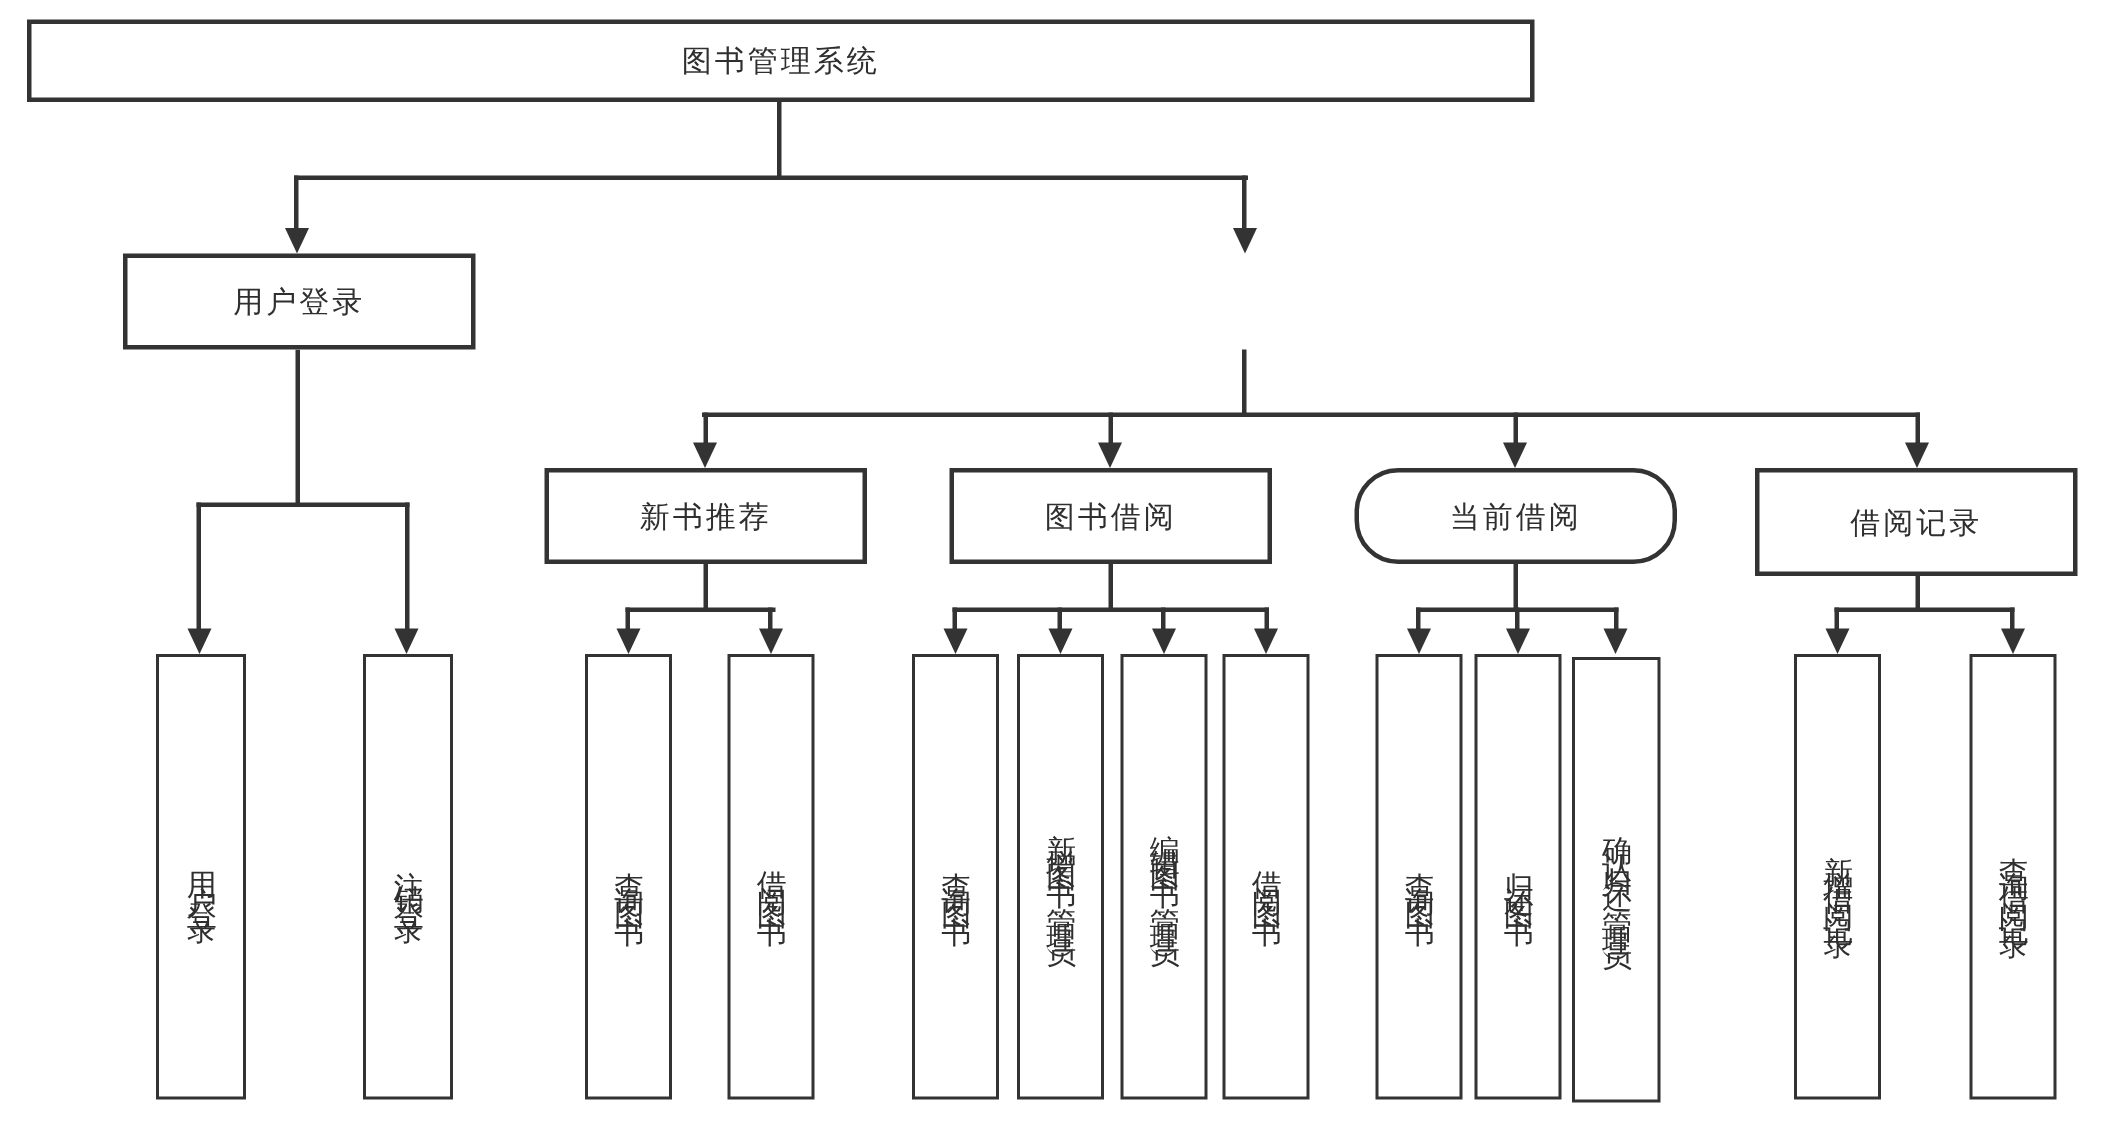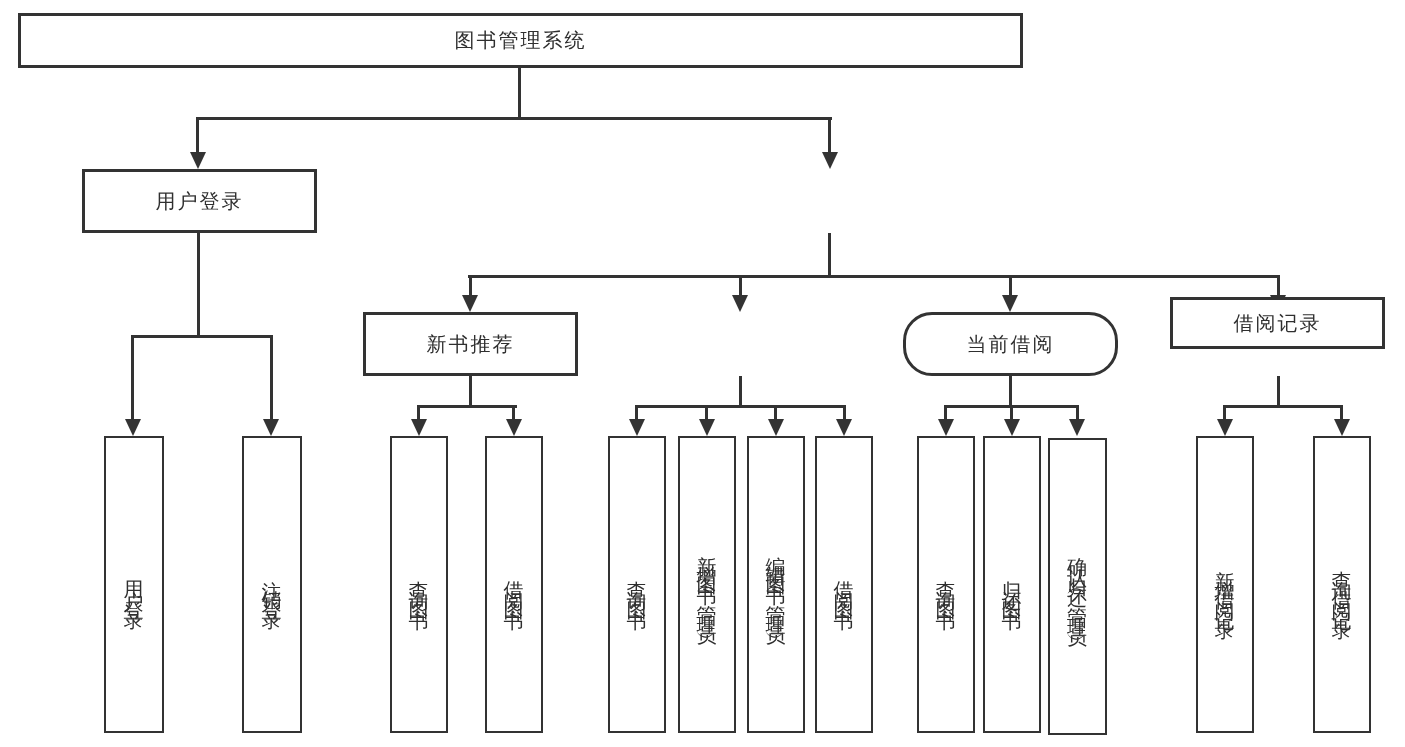--- a/index.html
+++ b/index.html
@@ -102,24 +102,27 @@
   <div class="vline" style="left:739px; top:275px; height:22px;"></div>
   <div class="tri" style="left:732px; top:295px;"></div>
   <div class="vline" style="left:1009px; top:275px; height:22px;"></div>
   <div class="tri" style="left:1002px; top:295px;"></div>
   <div class="vline" style="left:1277px; top:275px; height:22px;"></div>
   <div class="tri" style="left:1270px; top:295px;"></div>
 
   <div class="box" style="left:363px; top:312px; width:215px; height:64px;">
     <span>新书推荐</span>
   </div>
+  <div class="box" style="left:633px; top:312px; width:215px; height:64px;">
+    <span>图书借阅</span>
+  </div>
   <div class="box" style="left:903px; top:312px; width:215px; height:64px;border-radius:29px;">
     <span>当前借阅</span>
   </div>
-  <div class="box" style="left:1170px; top:297px; width:215px; height:52px;">
+  <div class="box" style="left:1170px; top:312px; width:215px; height:72px;">
     <span>借阅记录</span>
   </div>
 
   <div class="vline" style="left:469px; top:376px; height:32px;"></div>
   <div class="vline" style="left:739px; top:376px; height:32px;"></div>
   <div class="vline" style="left:1009px; top:376px; height:32px;"></div>
   <div class="vline" style="left:1277px; top:376px; height:32px;"></div>
 
   <div class="hline" style="left:417px; top:405px; width:100px;"></div>
   <div class="hline" style="left:635px; top:405px; width:211px;"></div>

